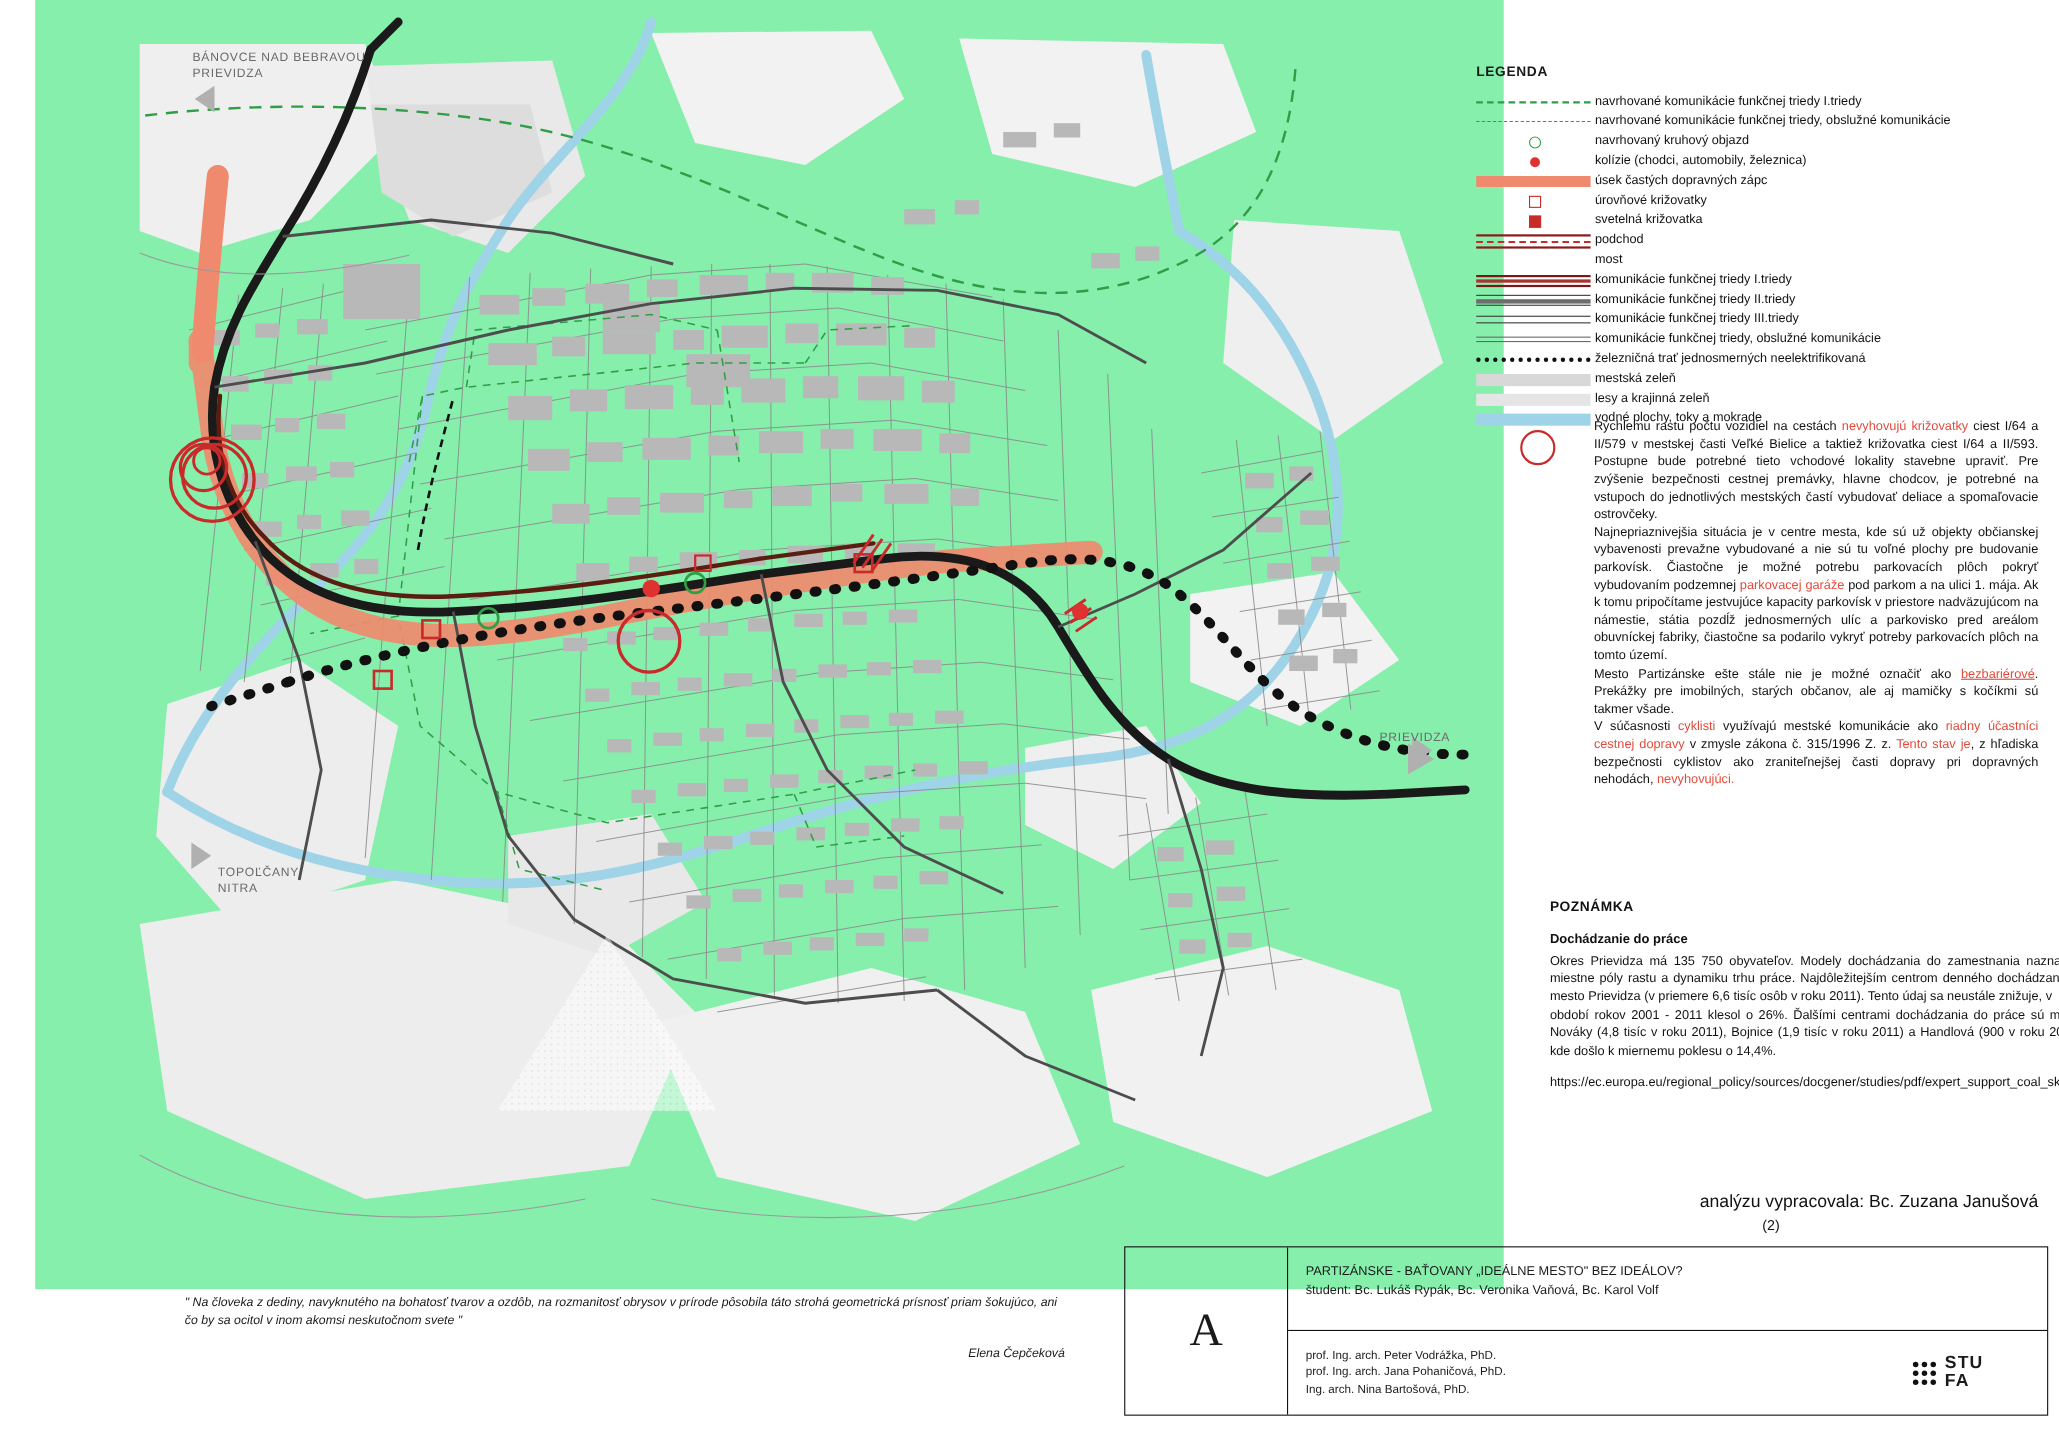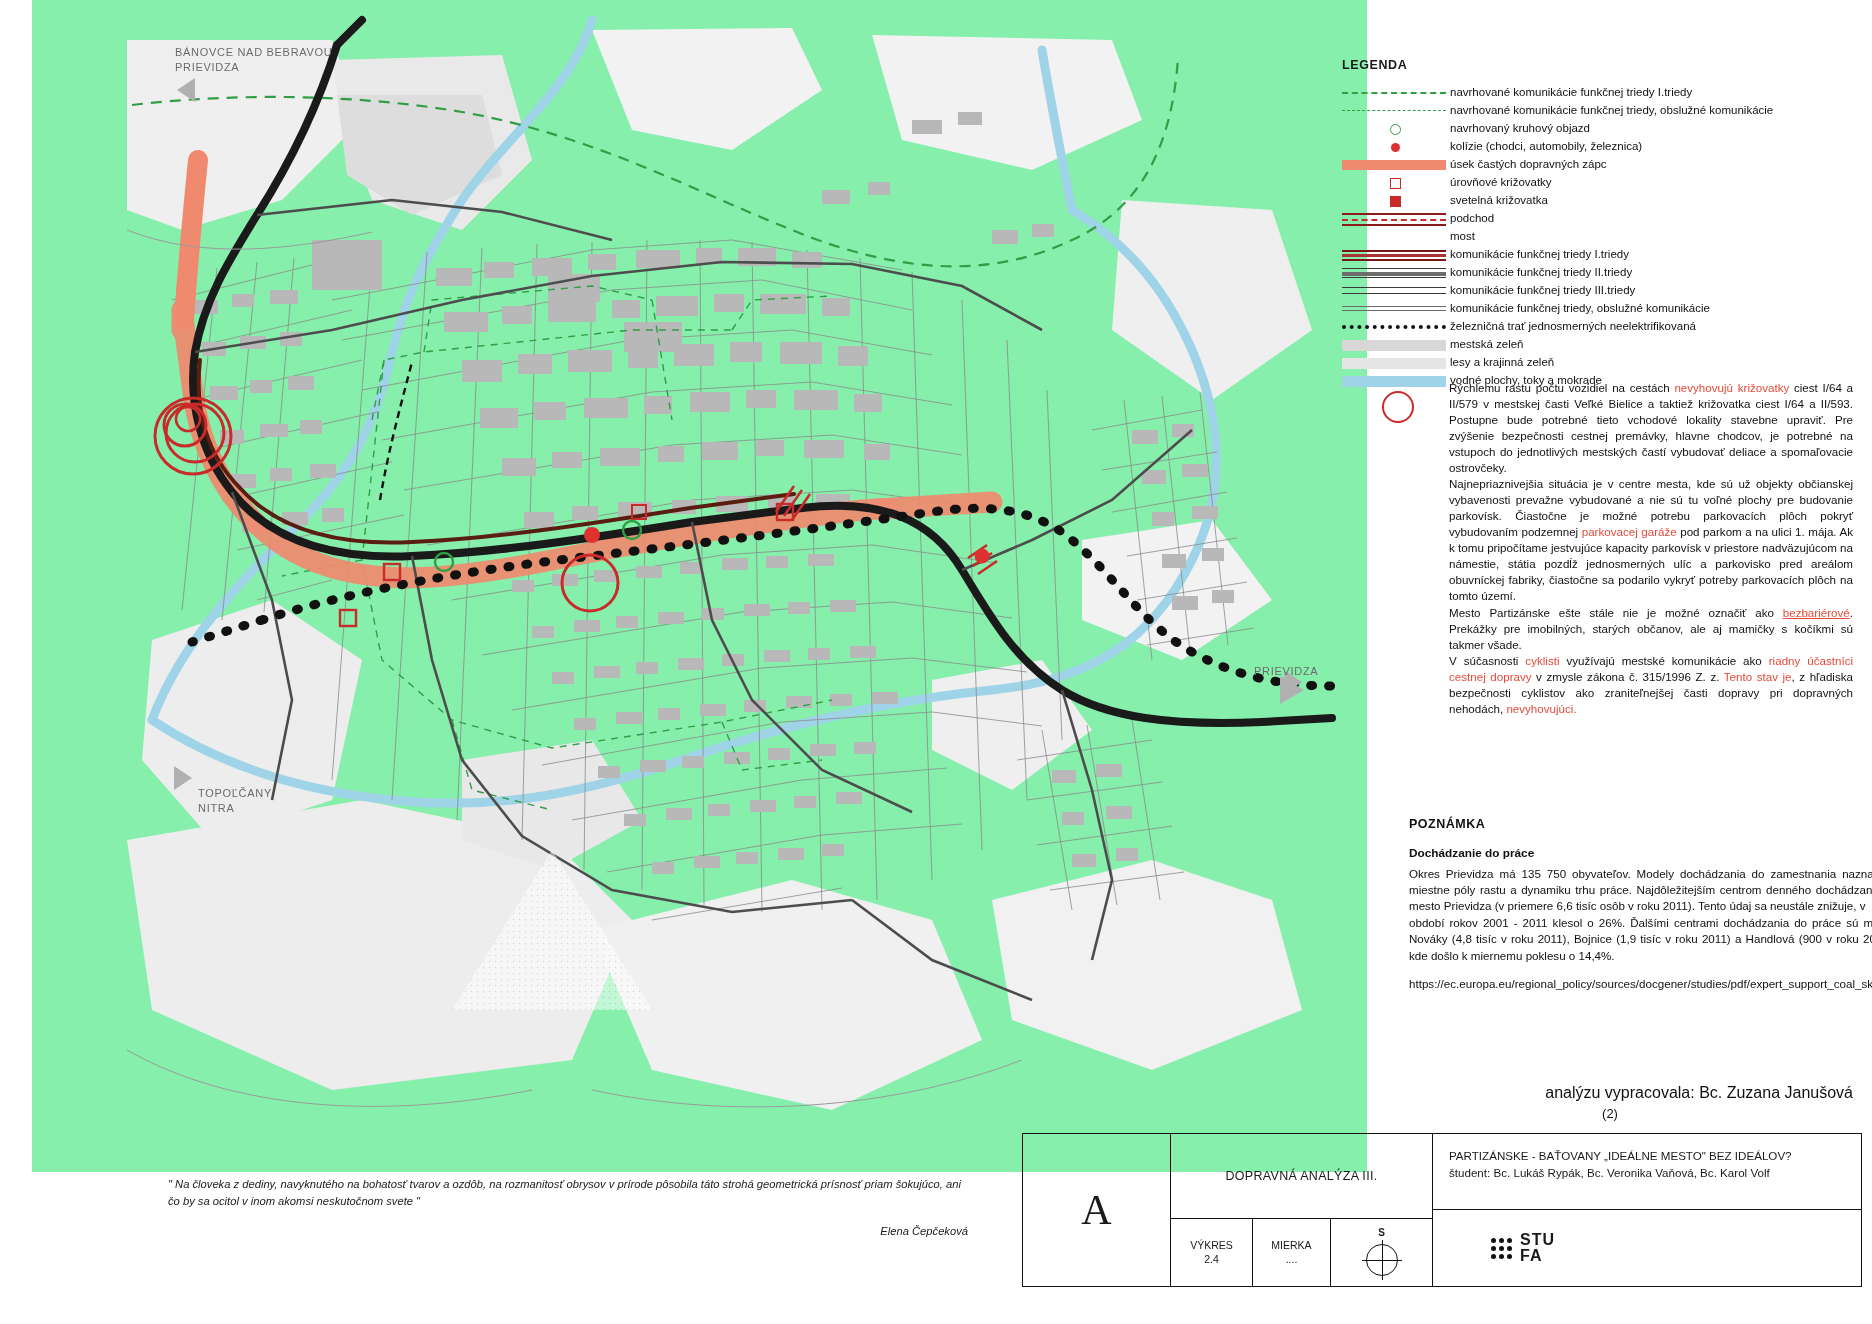--- a/index.html
+++ b/index.html
@@ -687,47 +687,31 @@
 <div id="author">analýzu vypracovala: Bc. Zuzana Janušová</div>
 <div id="page-num">(2)</div>
 
 <div id="quote">
   <span>" Na človeka z dediny, navyknutého na bohatosť tvarov a ozdôb, na rozmanitosť obrysov v prírode pôsobila táto strohá geometrická prísnosť priam šokujúco, ani čo by sa ocitol v inom akomsi neskutočnom svete "</span>
   <span class="author">Elena Čepčeková</span>
 </div>
 
 <div id="titleblock">
   <div id="tb-letter">A</div>
-  <div id="tb-mid">
-    <div id="tb-mid-top">DOPRAVNÁ ANALÝZA III.</div>
-    <div id="tb-mid-bot">
-      <div class="tb-cell" id="tb-vykres">
-        <div>VÝKRES</div>
-        <div>2.4</div>
-      </div>
-      <div class="tb-cell" id="tb-mierka">
-        <div>MIERKA</div>
-        <div>....</div>
-      </div>
-      <div class="tb-cell" id="tb-north">
-        <div class="north-label">S</div>
-        <div class="north-glyph">
-          <span class="ring"></span>
-            <span class="vv"></span>
-            <span class="hh"></span>
-        </div>
-      </div>
-    </div>
-  </div>
   <div id="tb-right">
     <div id="tb-right-top">
       <div>PARTIZÁNSKE - BAŤOVANY „IDEÁLNE MESTO" BEZ IDEÁLOV?</div>
       <div>študent: Bc. Lukáš Rypák, Bc. Veronika Vaňová, Bc. Karol Volf</div>
     </div>
     <div id="tb-right-bot">
+      <div id="tb-profs">
+        <div>prof. Ing. arch. Peter Vodrážka, PhD.</div>
+        <div>prof. Ing. arch. Jana Pohaničová, PhD.</div>
+        <div>Ing. arch. Nina Bartošová, PhD.</div>
+      </div>
       <div id="tb-logo">
         <span class="logo-dots">
           <span></span>
             <span></span>
             <span></span>
             <span></span>
             <span></span>
             <span></span>
             <span></span>
             <span></span>

